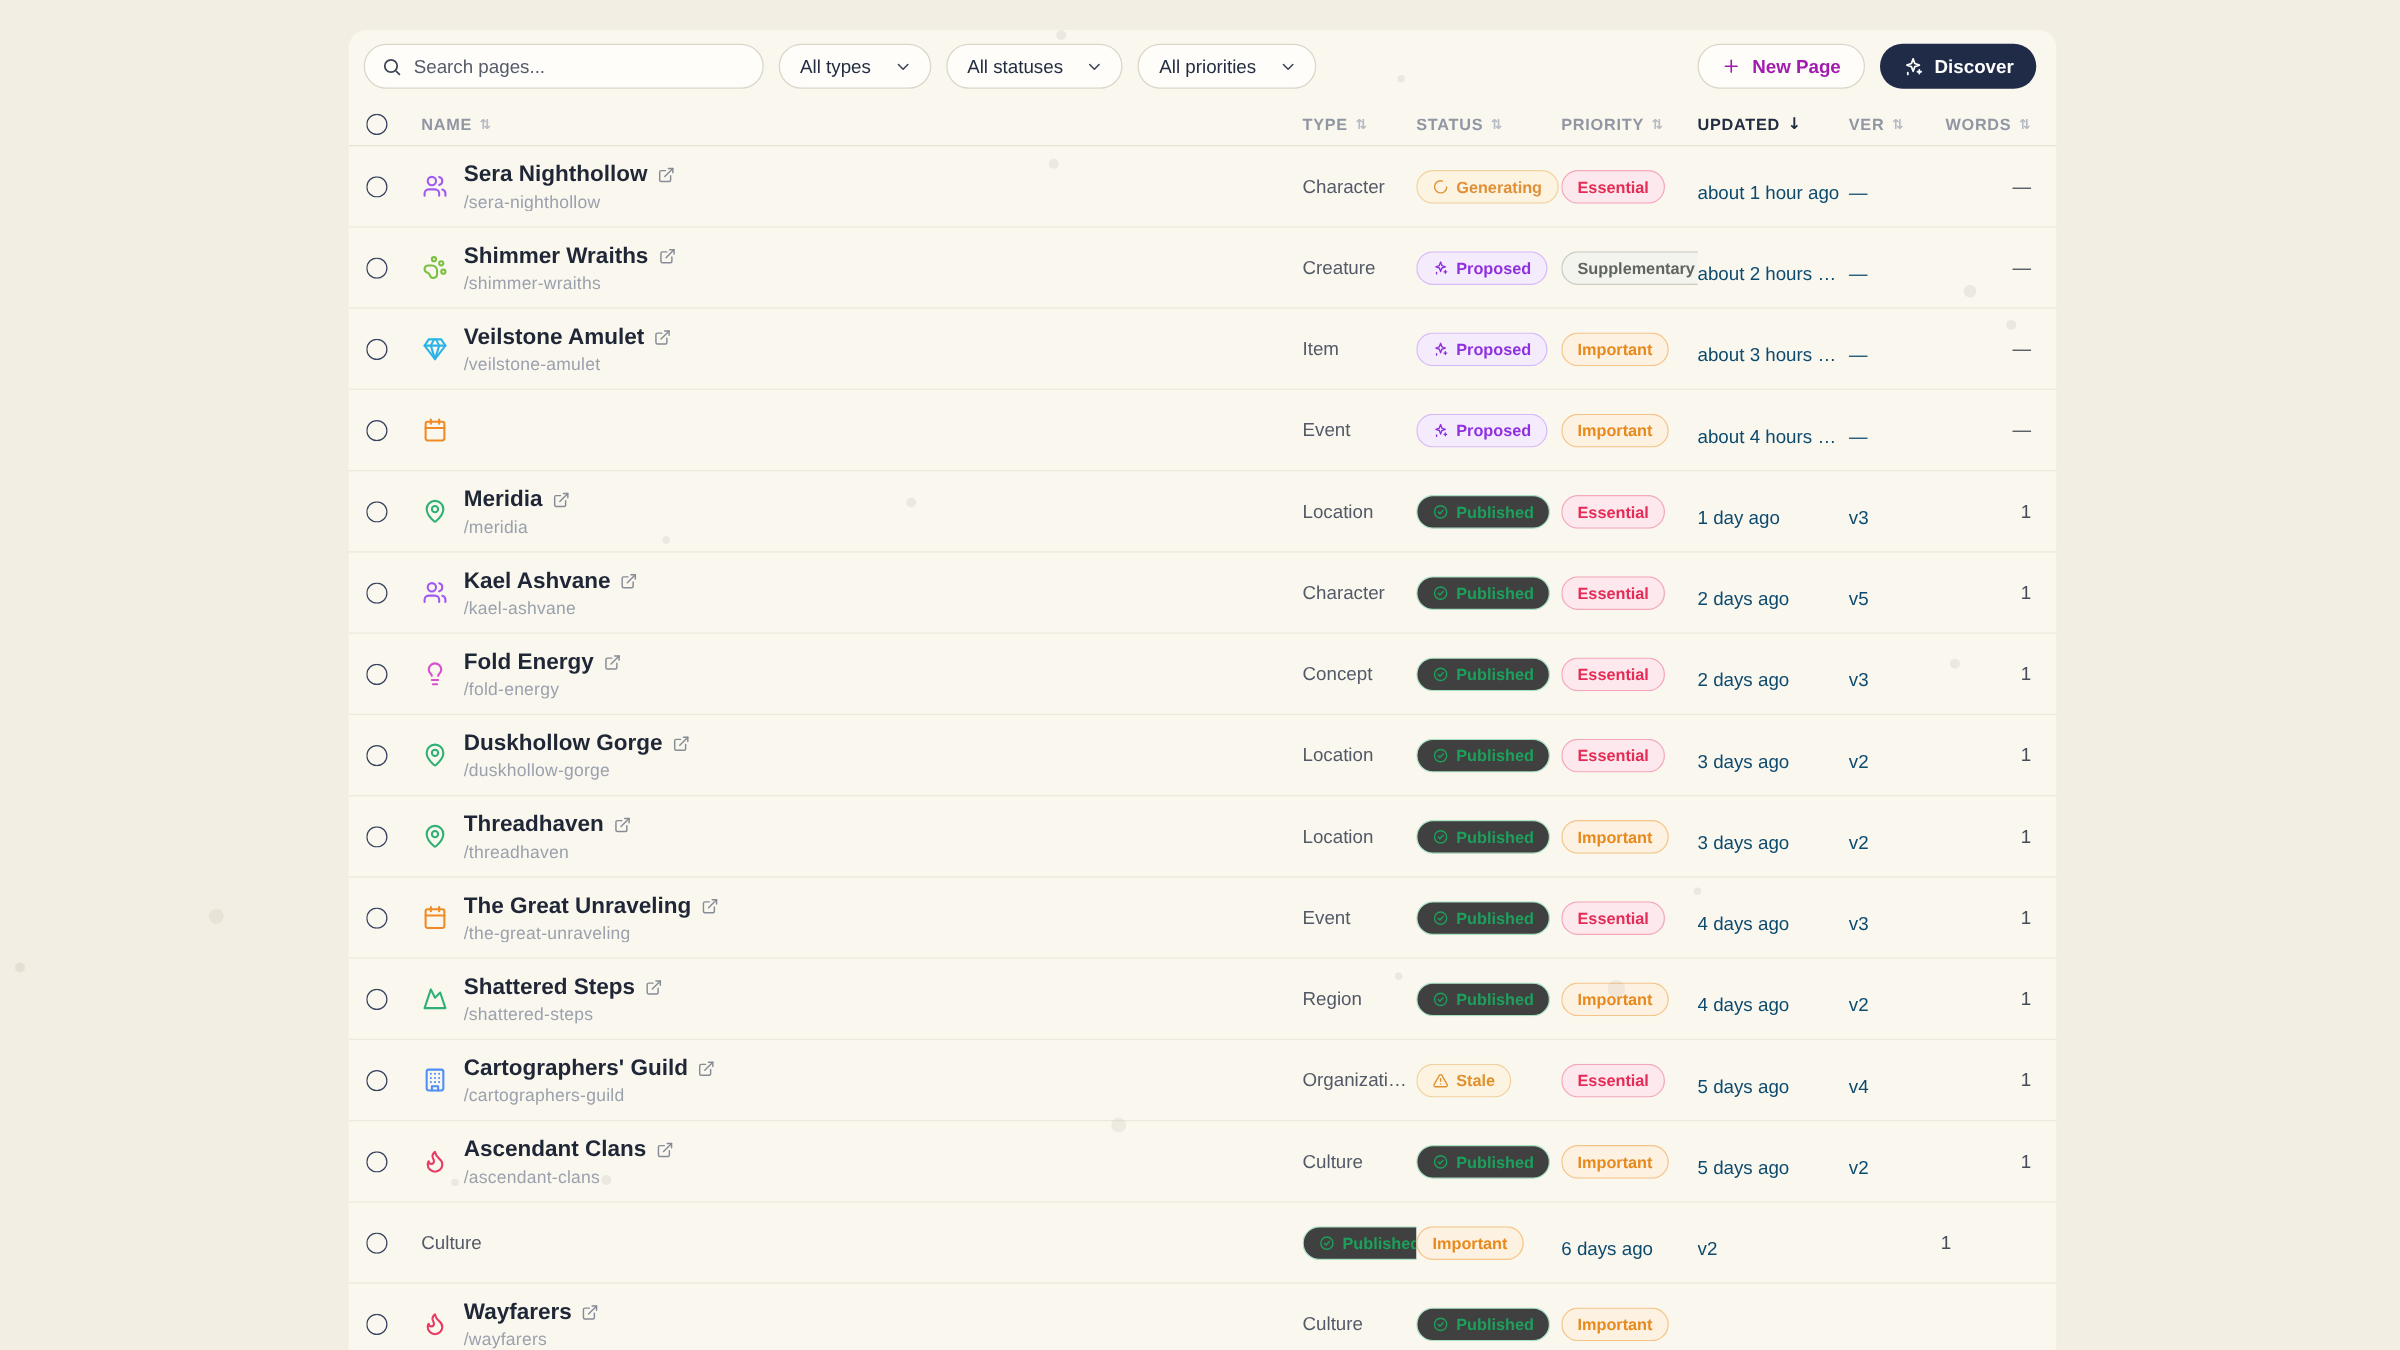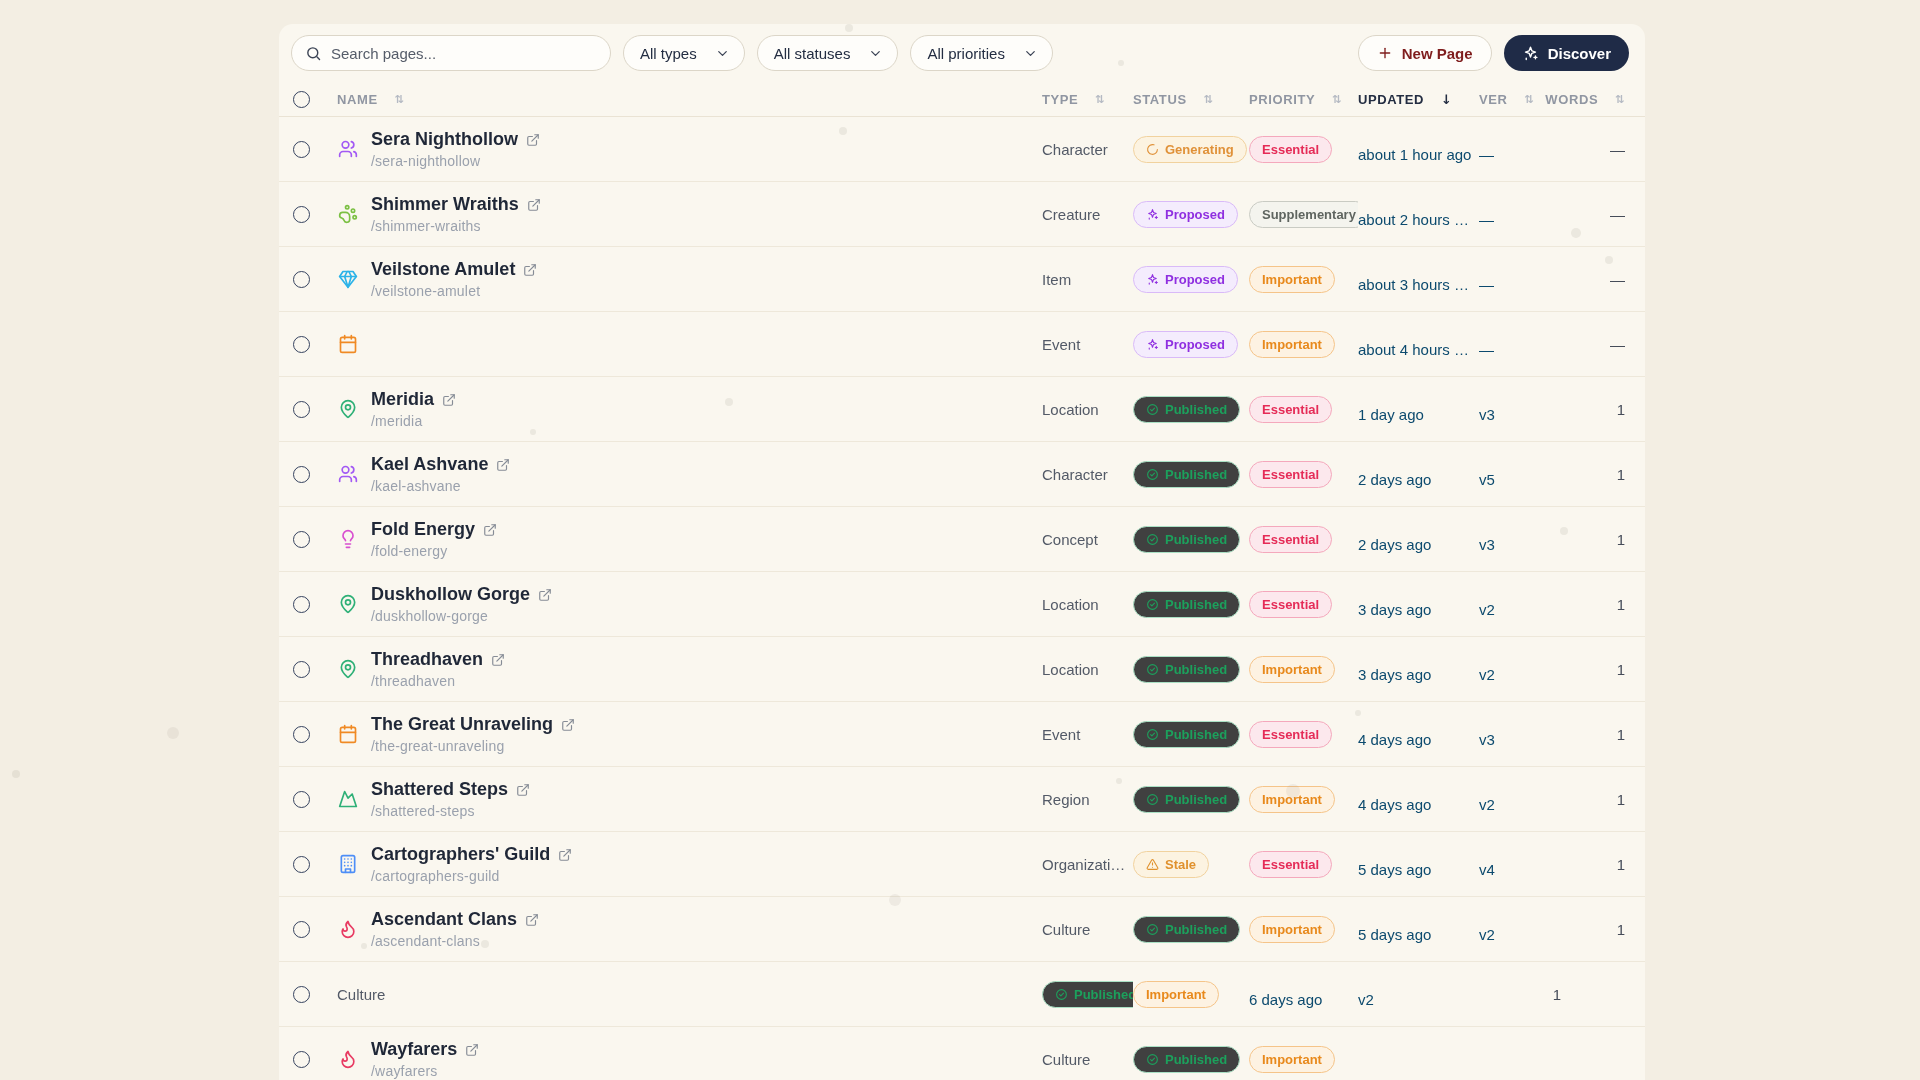--- a/index.html
+++ b/index.html
@@ -33,31 +33,31 @@
     display:inline-flex; align-items:center; justify-content:space-between; gap:18px;
     height:36px; background:#fefdfa; border:1px solid #dcd6c8; border-radius:18px;
     padding:0 14px 0 16px; font-size:15px; color:#232d42; cursor:pointer; white-space:nowrap;
   }
   .filter-pill svg { color:#3c4455; }
   .toolbar .spacer { flex:1; }
   .btn {
     display:inline-flex; align-items:center; gap:9px; height:36px; border-radius:18px;
     padding:0 18px; font-size:15px; font-weight:600; cursor:pointer; border:none; white-space:nowrap;
   }
-  .btn.ghost { background:#fefdfa; border:1px solid #dcd6c8; color:#7f1d1d;text-align:center; }
+  .btn.ghost { background:#fefdfa; border:1px solid #dcd6c8; color:#a21caf;text-align:center; }
   .btn.dark  { background:#1f2b47; color:#ffffff; }
 
   
   .grid {
     display:grid;
     grid-template-columns:44px 1fr 91px 116px 109px 121px 82px 64px;
     align-items:center; padding:0 20px 0 14px;
   }
   .thead { height:35px; border-bottom:1px solid #eae3d4; }
-  .th { display:flex; align-items:center; gap:17px; font-size:13px; font-weight:700;
+  .th { display:flex; align-items:center; gap:6px; font-size:13px; font-weight:700;
         letter-spacing:.6px; color:#9096a2; cursor:pointer; }
   .th .sort-glyph { font-size:11px; color:#b5bac3;
         font-family:"DejaVu Sans",sans-serif; }
   .th.active { color:#232d42; }
   .th.active .sort-glyph { color:#232d42; font-size:13px; }
   .th.right, .cell.words { justify-content:flex-end; text-align:left; }
 
   .row { height:65px; border-bottom:1px solid #eee8da; cursor:default; }
   .checkbox {
     width:17px; height:17px; border:1.6px solid #36435f; border-radius:50%;

